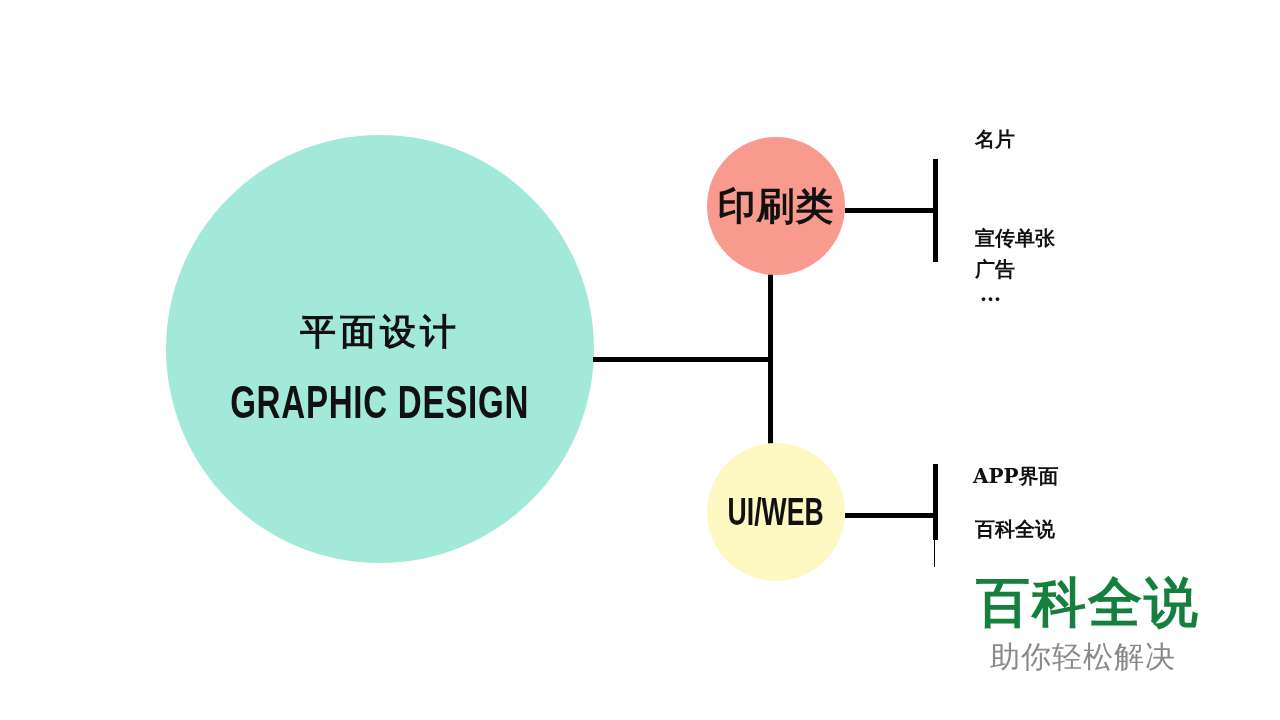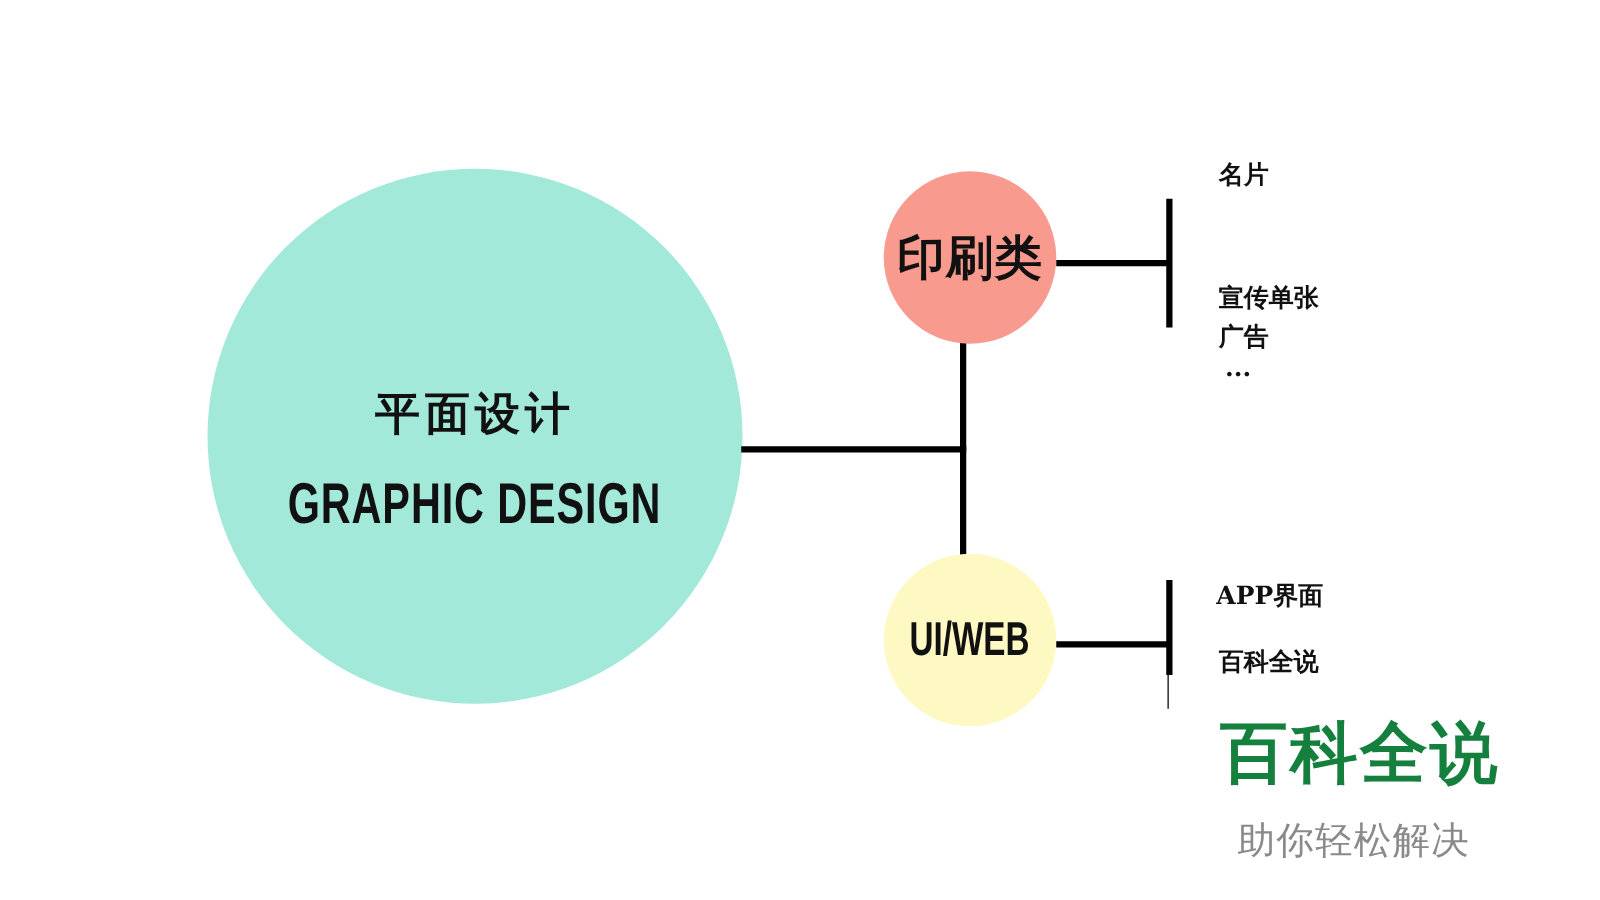--- a/index.html
+++ b/index.html
@@ -47,13 +47,13 @@
 
 <div class="leaf" style="left:975px; top:129px;">名片</div>
 <div class="leaf" style="left:975px; top:186px;margin-top:42px;">宣传单张</div>
 <div class="leaf" style="left:975px; top:259px;">广告</div>
 <div class="leaf" style="left:980px; top:284px; font-size:20px;">...</div>
 
 <div class="leaf" style="left:973px; top:466px;">APP界面</div>
 <div class="leaf" style="left:975px; top:519px; height:21px; overflow:hidden;">百科全说</div>
 
 <div class="wm-title" style="color:#15803d;">百科全说</div>
-<div class="wm-sub" style="color:#8a8a8a;margin-top:16px;">助你轻松解决</div>
+<div class="wm-sub" style="color:#8a8a8a;">助你轻松解决</div>
 
 </body></html>

